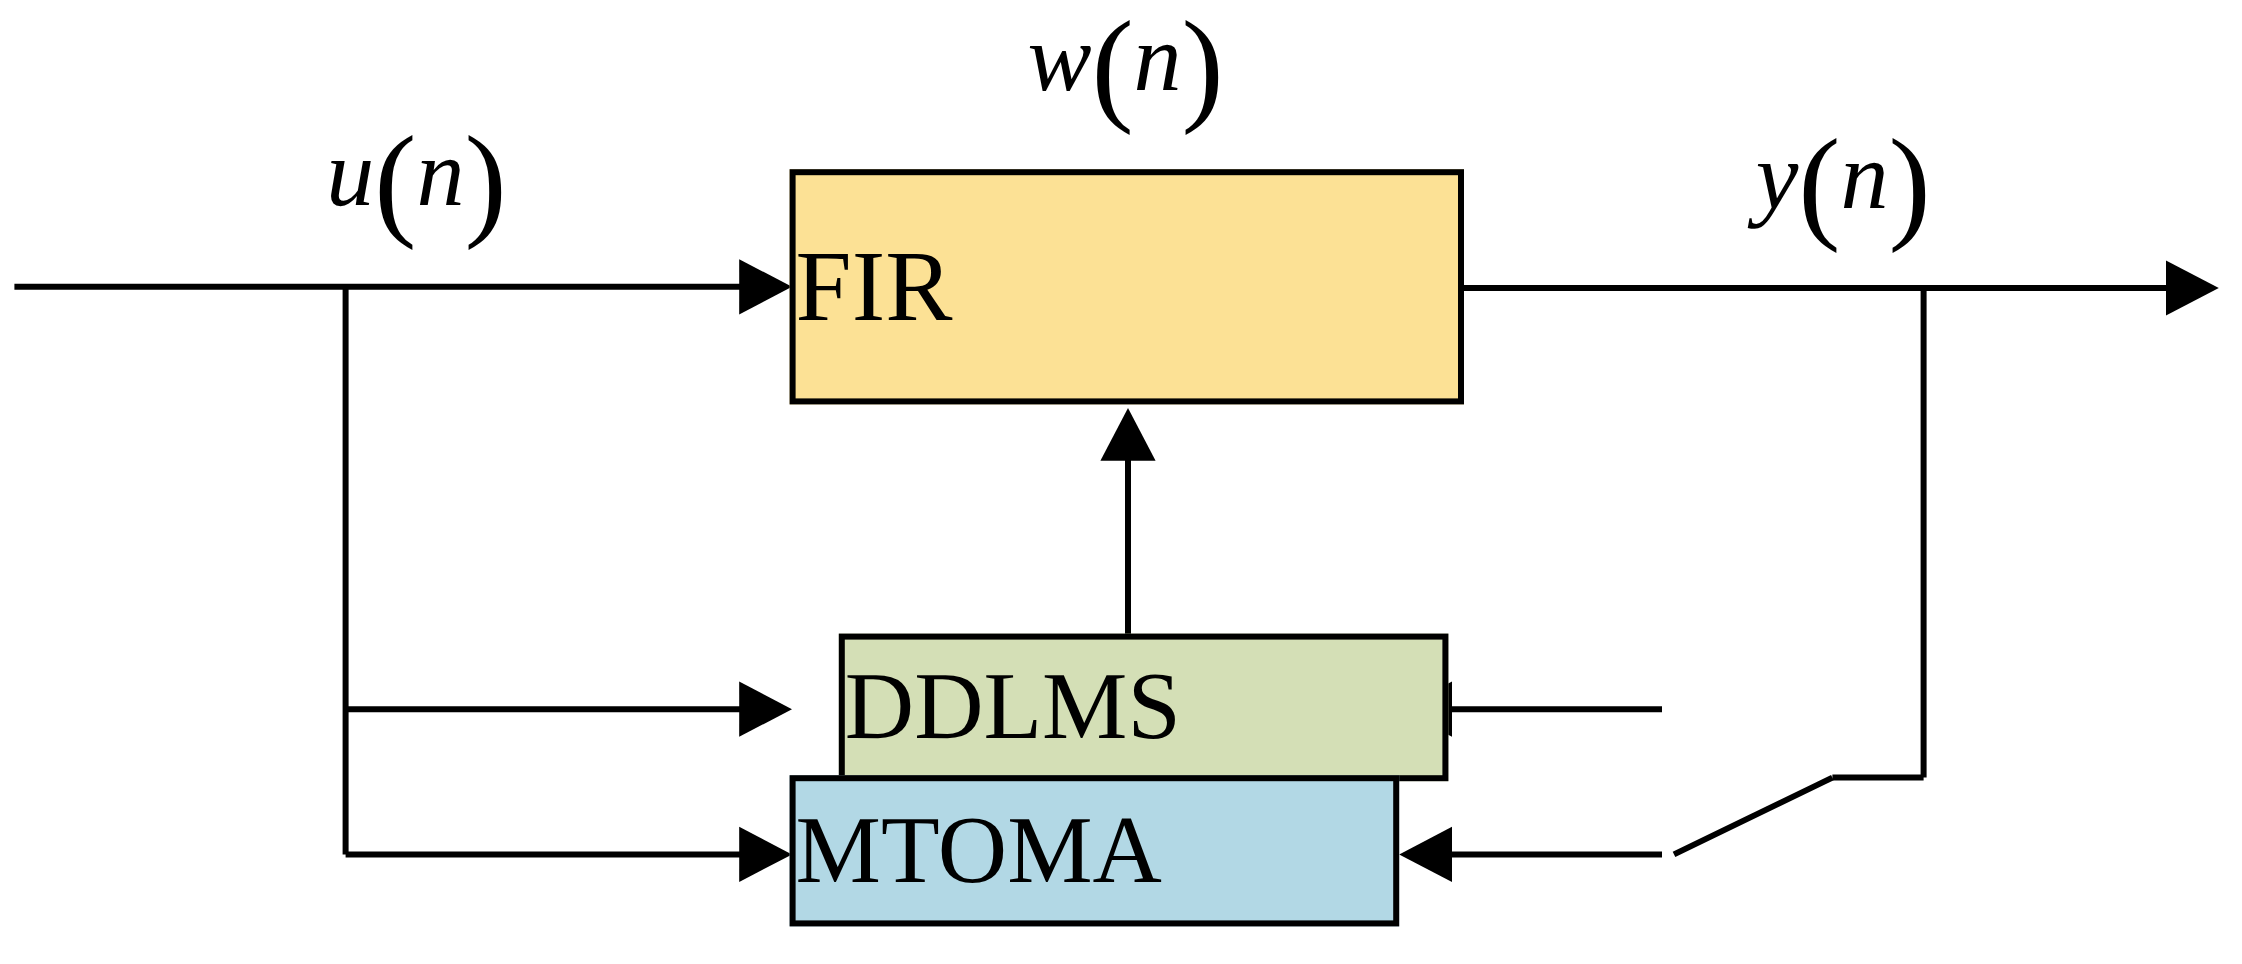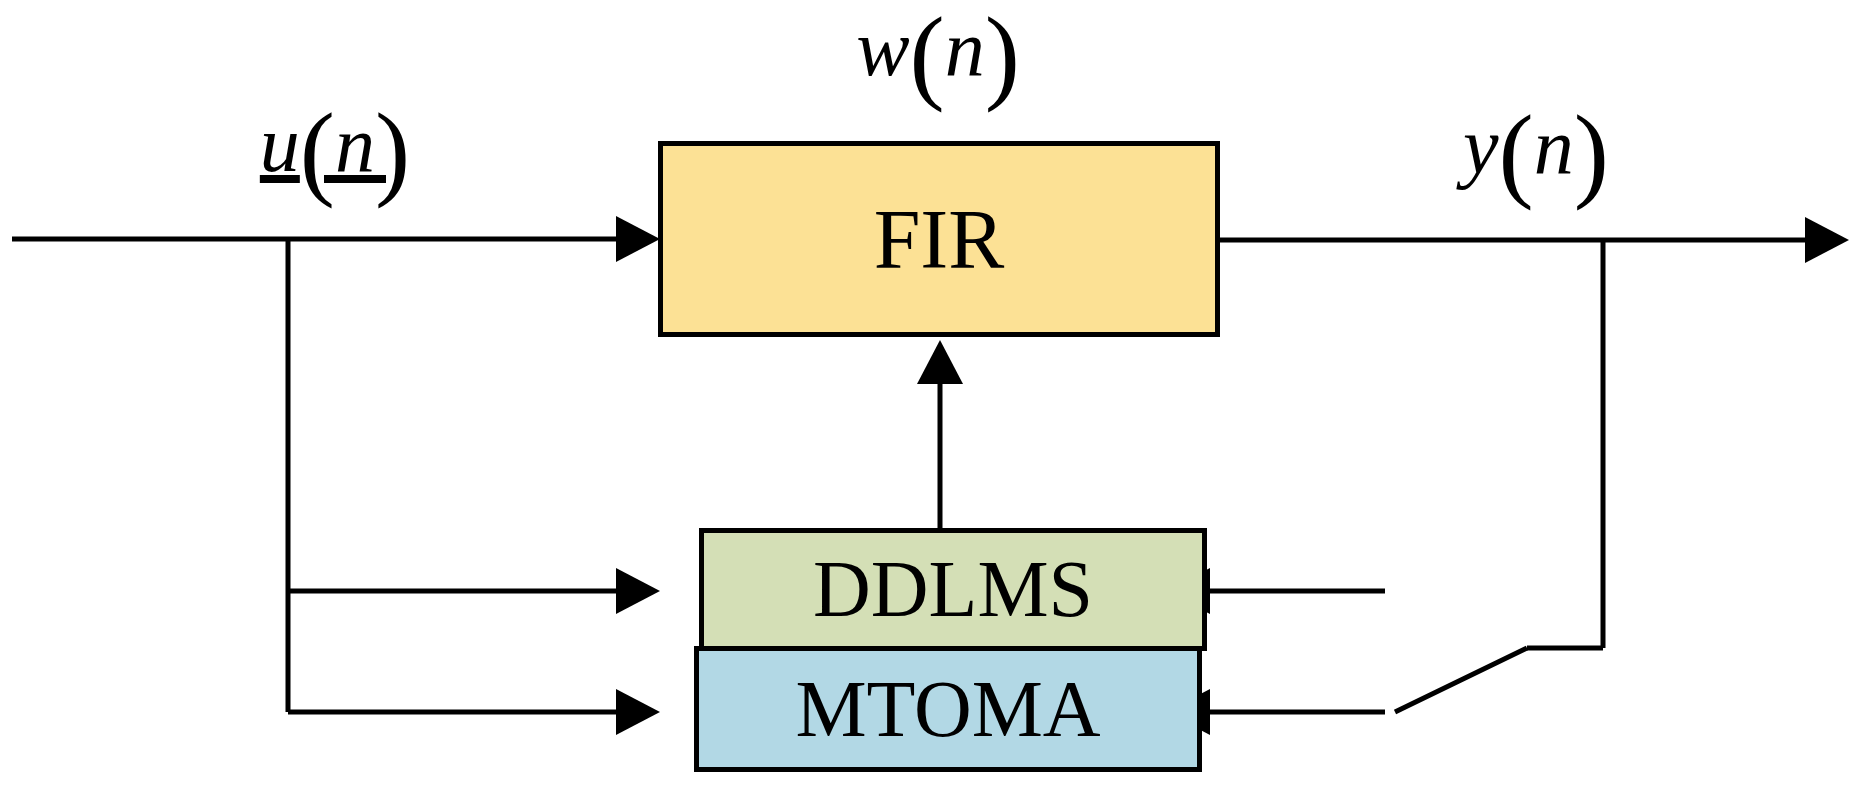--- a/index.html
+++ b/index.html
@@ -28,55 +28,53 @@
   .wires polygon {
     fill: #000000;
     stroke: none;
   }
   .block {
     position: absolute;
     border: 5px solid #000000;
     box-sizing: border-box;
     display: flex;
     align-items: center;
-    justify-content: center;
     color: #000000;
   }
   .block-fir {
     left: 658px; top: 141px;
     width: 562px; height: 196px;
     font-size: 84px;
   }
   .block-ddlms {
     left: 658px; top: 528px;
     width: 508px; height: 123px;
     font-size: 80px;
   }
   .block-mtoma {
     left: 658px; top: 646px;
     width: 508px; height: 126px;
     font-size: 80px;
-    margin-left: 36px;
   }
   .signal-label {
     position: absolute;
     transform: translateX(-50%);
     white-space: nowrap;
     font-style: italic;
     font-size: 80px;
     color: #000000;
     line-height: 1;
   }
   .signal-label .paren {
     font-style: normal;
     font-size: 1.32em;
     vertical-align: -0.14em;
     font-weight: 400;
   }
-  .label-u { left: 335px; top: 98px; text-decoration: underline; }
+  .label-u { left: 347px; top: 98px; }
   .label-w { left: 938px; top: 2px; }
   .label-y { left: 1536px; top: 100px; }
 </style>
 </head>
 <body>
 
 <div class="canvas">
 
   <svg class="wires" viewBox="0 0 1868 803">
 

